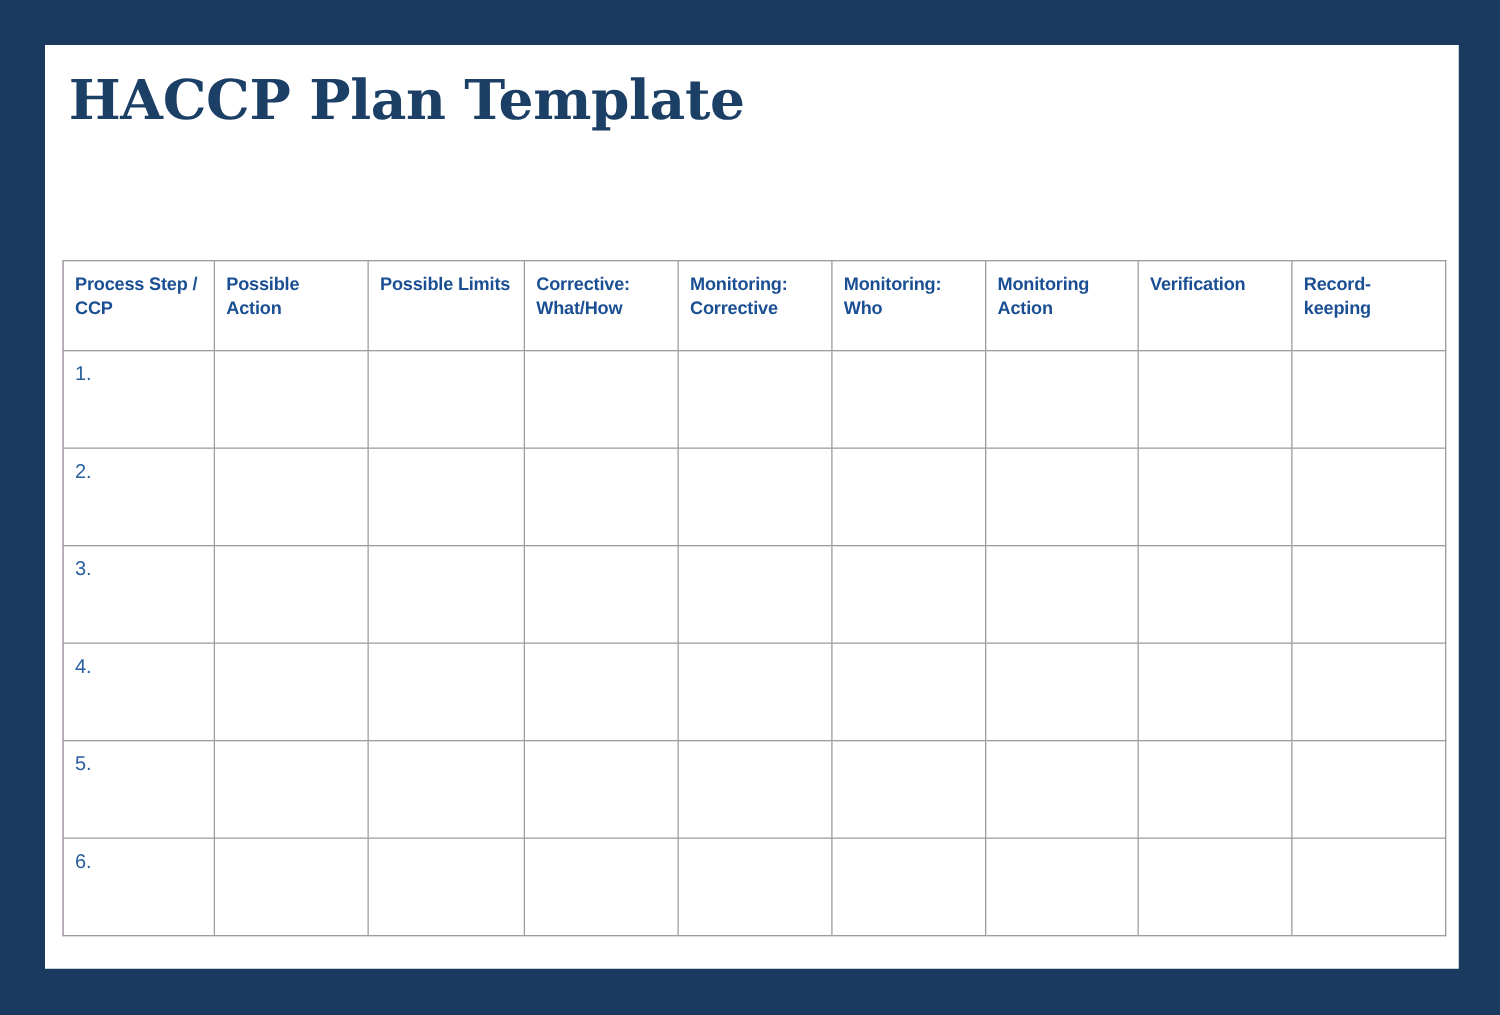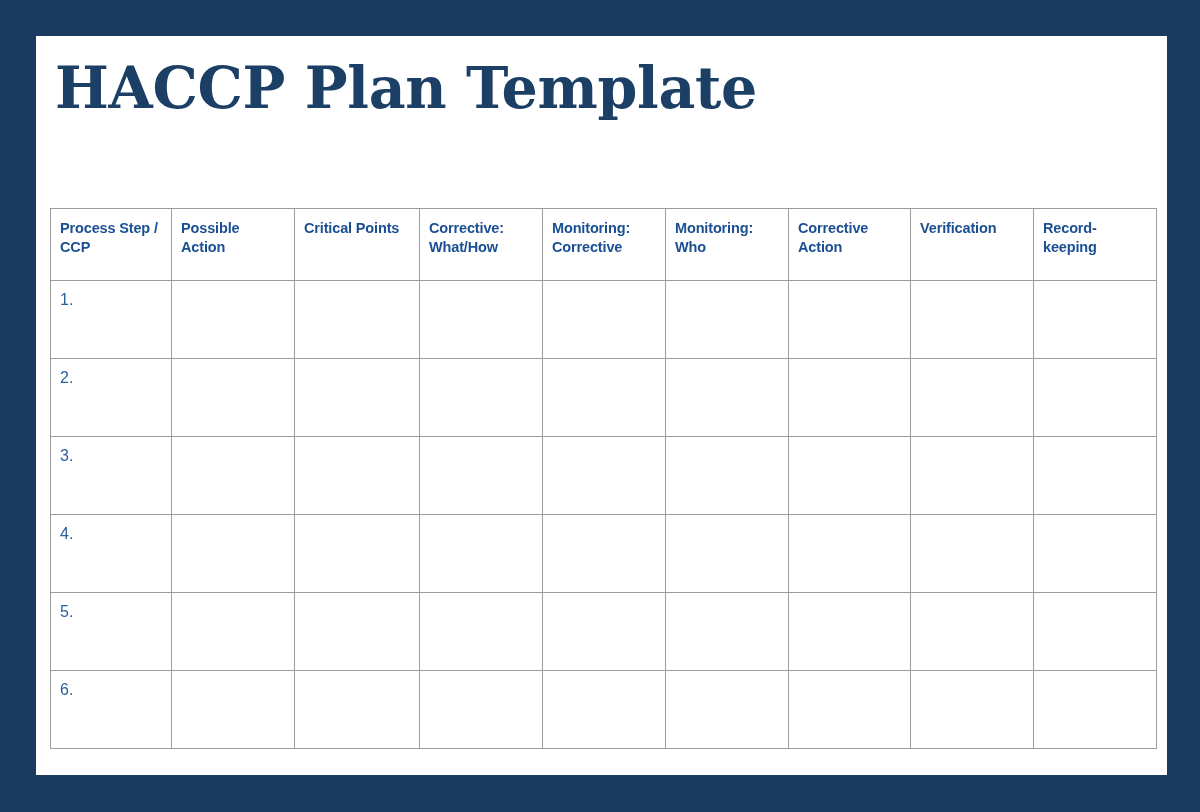--- a/index.html
+++ b/index.html
@@ -34,21 +34,21 @@
     background: #ffffff;
     box-sizing: border-box;
   }
 
   .doc-title {
     position: absolute;
     left: 19px;
     top: 21px;
     margin: 0;
     font-family: "DejaVu Serif", "Liberation Serif", serif;
-    font-size: 57px;
+    font-size: 44px;
     font-weight: bold;
     color: #1c3f66;
     letter-spacing: -0.3px;
     line-height: 1.1;
     white-space: nowrap;
   }
 
   .doc-subtitle {
     position: absolute;
     left: 20px;
@@ -140,25 +140,25 @@
             <col class="col-4">
             <col class="col-5">
           <col class="col-6">
             <col class="col-7">
             <col class="col-8">
         </colgroup>
         <thead>
           <tr>
             <th>Process Step / CCP</th>
             <th>Possible Action</th>
-            <th>Critical Points</th>
+            <th>Possible Limits</th>
             <th>Corrective: What/How</th>
             <th>Monitoring: Corrective</th>
             <th>Monitoring: Who</th>
-            <th>Corrective Action</th>
+            <th>Monitoring Action</th>
             <th>Verification</th>
             <th>Record-keeping</th>
           </tr>
         </thead>
         <tbody>
           <tr>
             <td>
                 <span class="row-number">1.</span>
               </td>
             <td></td>

